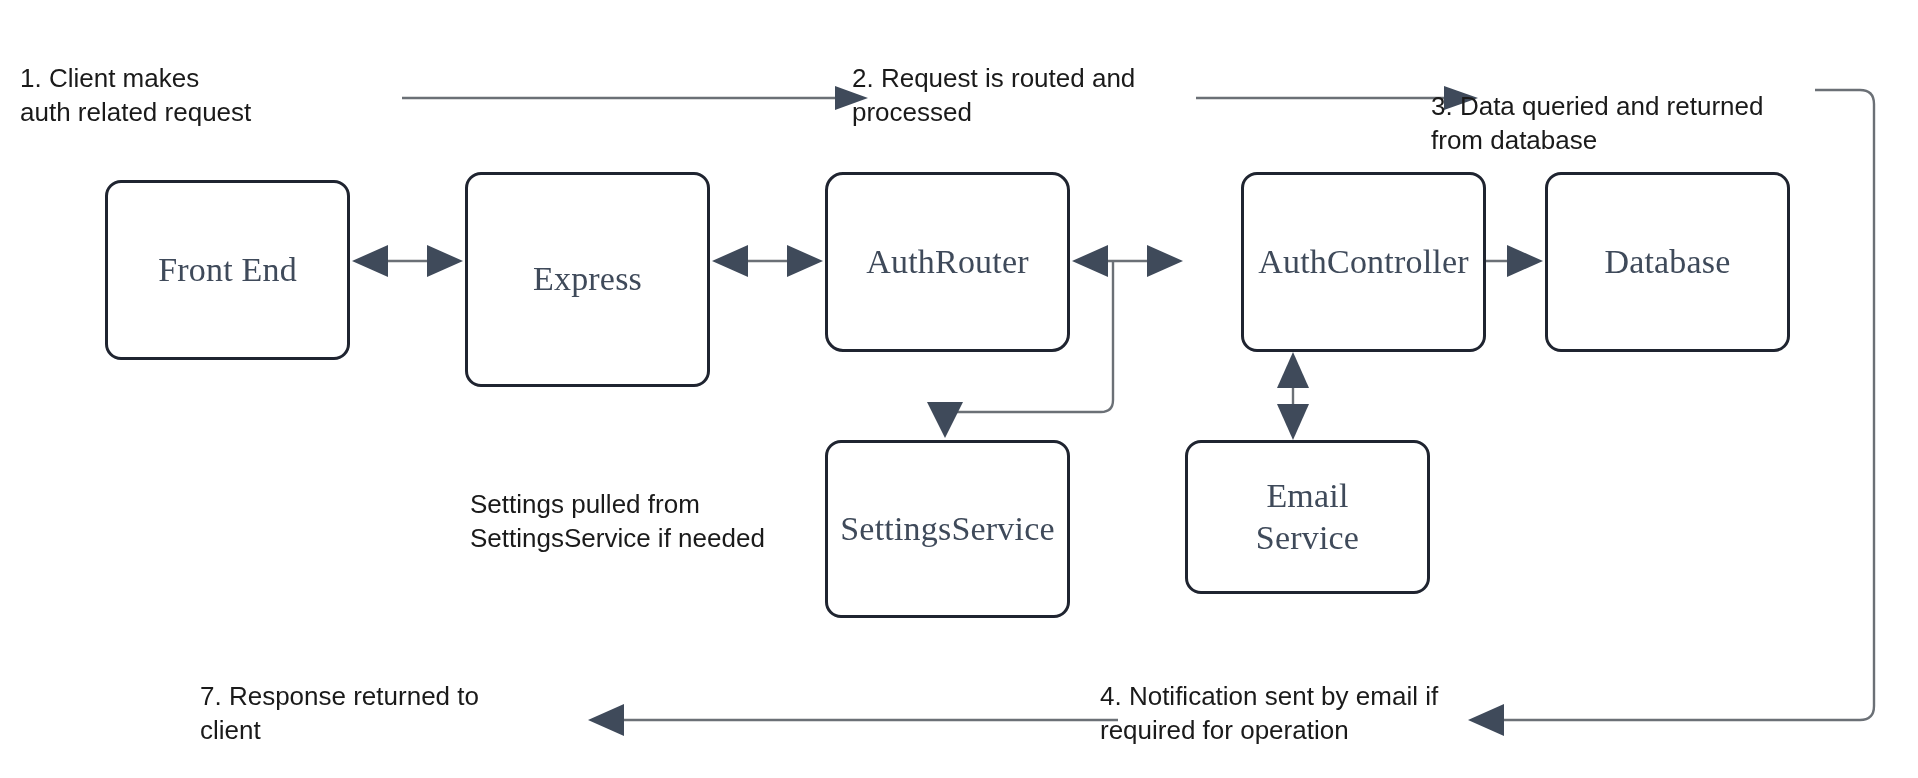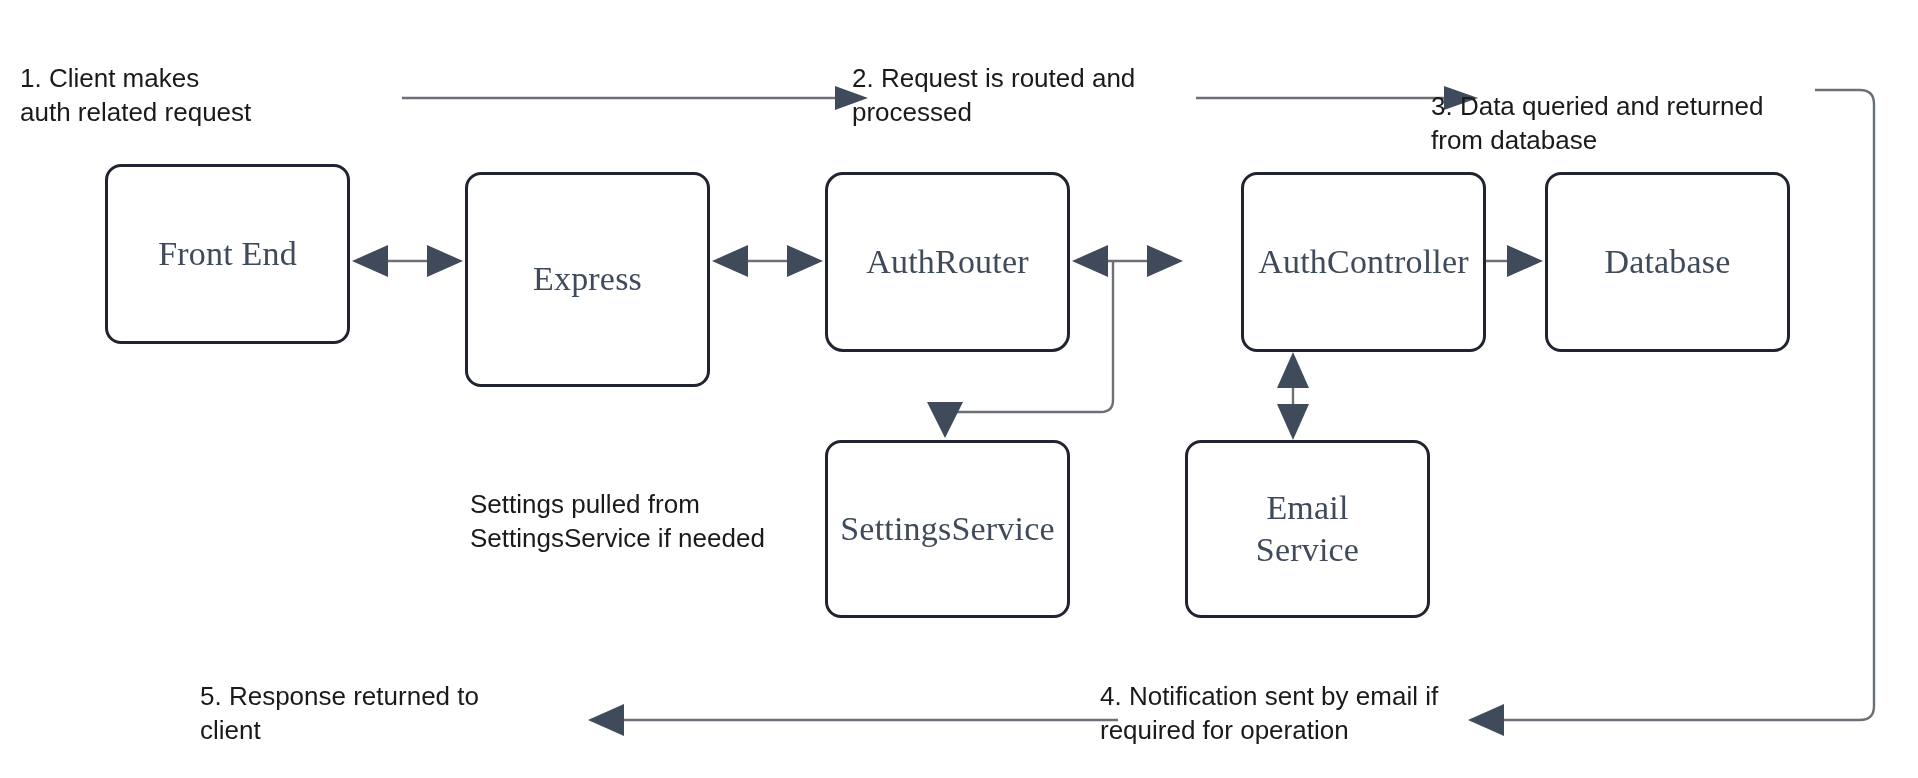--- a/index.html
+++ b/index.html
@@ -100,21 +100,21 @@
       <path class="wire" d="M 1815 90 L 1860 90 Q 1874 90 1874 104 L 1874 706 Q 1874 720 1860 720 L 1500 720"></path>
       <polygon class="head" points="1468,720 1504,704 1504,736"></polygon>
     </g>
 
     <g>
       <line class="wire" x1="1118" y1="720" x2="620" y2="720"></line>
       <polygon class="head" points="588,720 624,704 624,736"></polygon>
     </g>
   </svg>
 
-  <div class="node" style="left:105px;top:164px;width:245px;height:180px;">
+  <div class="node" style="left:105px;top:180px;width:245px;height:180px;">
     <span>Front End</span>
   </div>
 
   <div class="node" style="left:465px;top:172px;width:245px;height:215px;">
     <span>Express</span>
   </div>
 
   <div class="node" style="left:825px;top:172px;width:245px;height:180px;border-radius:18px;">
     <span>AuthRouter</span>
   </div>
@@ -124,36 +124,36 @@
   </div>
 
   <div class="node" style="left:825px;top:440px;width:245px;height:178px;">
     <span>SettingsService</span>
   </div>
 
   <div class="node" style="left:1545px;top:172px;width:245px;height:180px;">
     <span>Database</span>
   </div>
 
-  <div class="node" style="left:1185px;top:440px;width:245px;height:178px;">
+  <div class="node" style="left:1185px;top:440px;width:245px;height:154px;">
     <span>Email
 Service</span>
   </div>
 
   <div class="caption" style="left:20px;top:62px;width:340px;">1.  Client makes
 auth related request</div>
 
   <div class="caption" style="left:852px;top:62px;width:340px;">2.  Request is routed and
 processed</div>
 
   <div class="caption" style="left:1431px;top:62px;width:360px;margin-top:28px;">3. Data queried and returned
 from database</div>
 
   <div class="caption" style="left:1100px;top:680px;width:400px;">4.  Notification sent by email if
 required for operation</div>
 
-  <div class="caption" style="left:200px;top:680px;width:400px;">5.  Response returned to
+  <div class="caption" style="left:200px;top:680px;width:400px;">7.  Response returned to
 client</div>
 
   <div class="caption" style="left:470px;top:488px;width:340px;">Settings pulled from
 SettingsService if needed</div>
 
 </div>
 
 </body></html>

